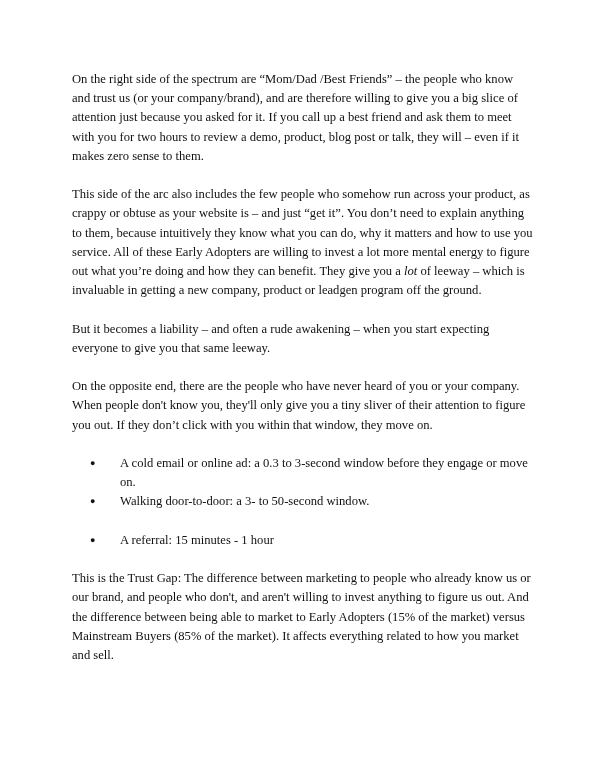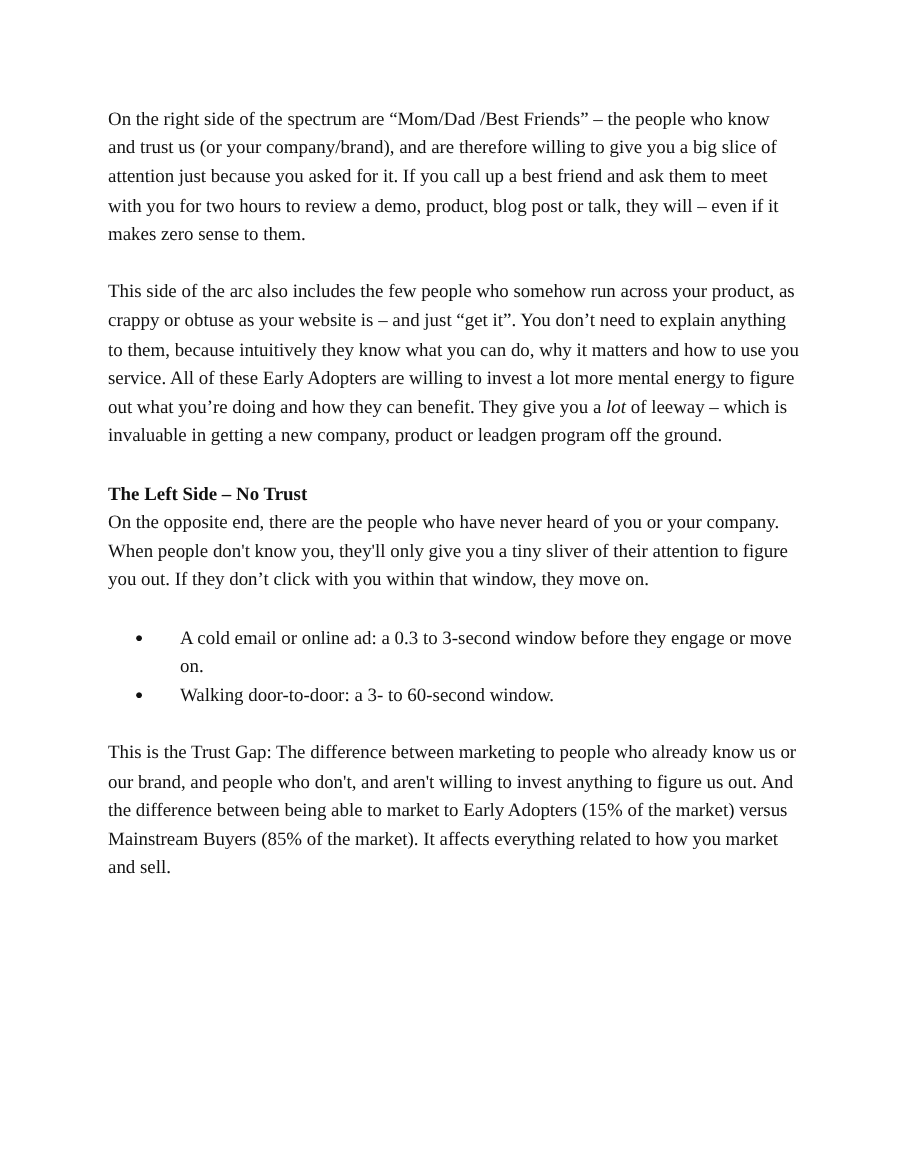--- a/index.html
+++ b/index.html
@@ -17,24 +17,25 @@
   li::before { content:"\25CF"; position:absolute; left:-30px; top:0; font-size:9px; }
   p.indent { padding-left:18px; }
   em { font-style:italic; }
 </style>
 </head>
 <body>
 
 <div class="page">
   <p class="first">On the right side of the spectrum are “Mom/Dad /Best Friends” – the people who know and trust us (or your company/brand), and are therefore willing to give you a big slice of attention just because you asked for it. If you call up a best friend and ask them to meet with you for two hours to review a demo, product, blog post or talk, they will – even if it makes zero sense to them.</p>
   <p><span>This side of the arc also includes the few people who somehow run across your product, as crappy or obtuse as your website is – and just “get it”. You don’t need to explain anything to them, because intuitively they know what you can do, why it matters and how to use you service. All of these Early Adopters are willing to invest a lot more mental energy to figure out what you’re doing and how they can benefit. They give you a </span><em>lot</em><span> of leeway – which is invaluable in getting a new company, product or leadgen program off the ground.</span></p>
+  <p>But it becomes a liability – and often a rude awakening – when you start expecting everyone to give you that same leeway.</p>
 
-  <div class="h">The Left Side – No Trust</div>
   <p class="first">On the opposite end, there are the people who have never heard of you or your company. When people don't know you, they'll only give you a tiny sliver of their attention to figure you out. If they don’t click with you within that window, they move on.</p>
   <ul>
     <li>A cold email or online ad: a 0.3 to 3-second window before they engage or move on.</li>
-    <li>Walking door-to-door: a 3- to 60-second window.</li>
+    <li>Walking door-to-door: a 3- to 50-second window.</li>
   </ul>
   <ul>
+    <li>A referral: 15 minutes - 1 hour</li>
   </ul>
   <p>This is the Trust Gap: The difference between marketing to people who already know us or our brand, and people who don't, and aren't willing to invest anything to figure us out. And the difference between being able to market to Early Adopters (15% of the market) versus Mainstream Buyers (85% of the market). It affects everything related to how you market and sell.</p>
 
 </div>
 
 </body></html>

